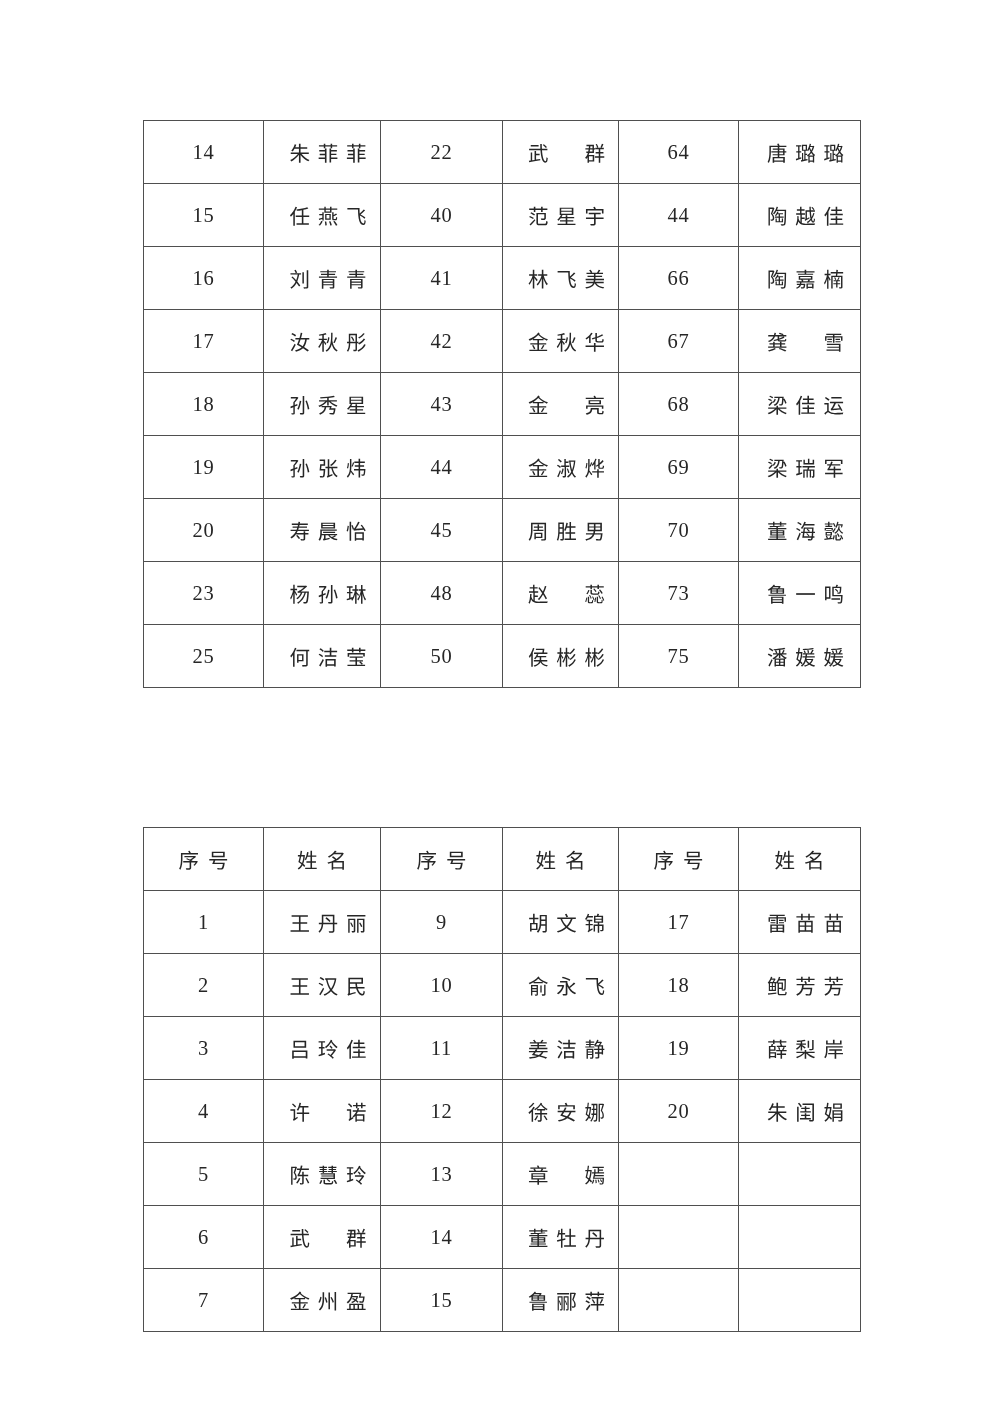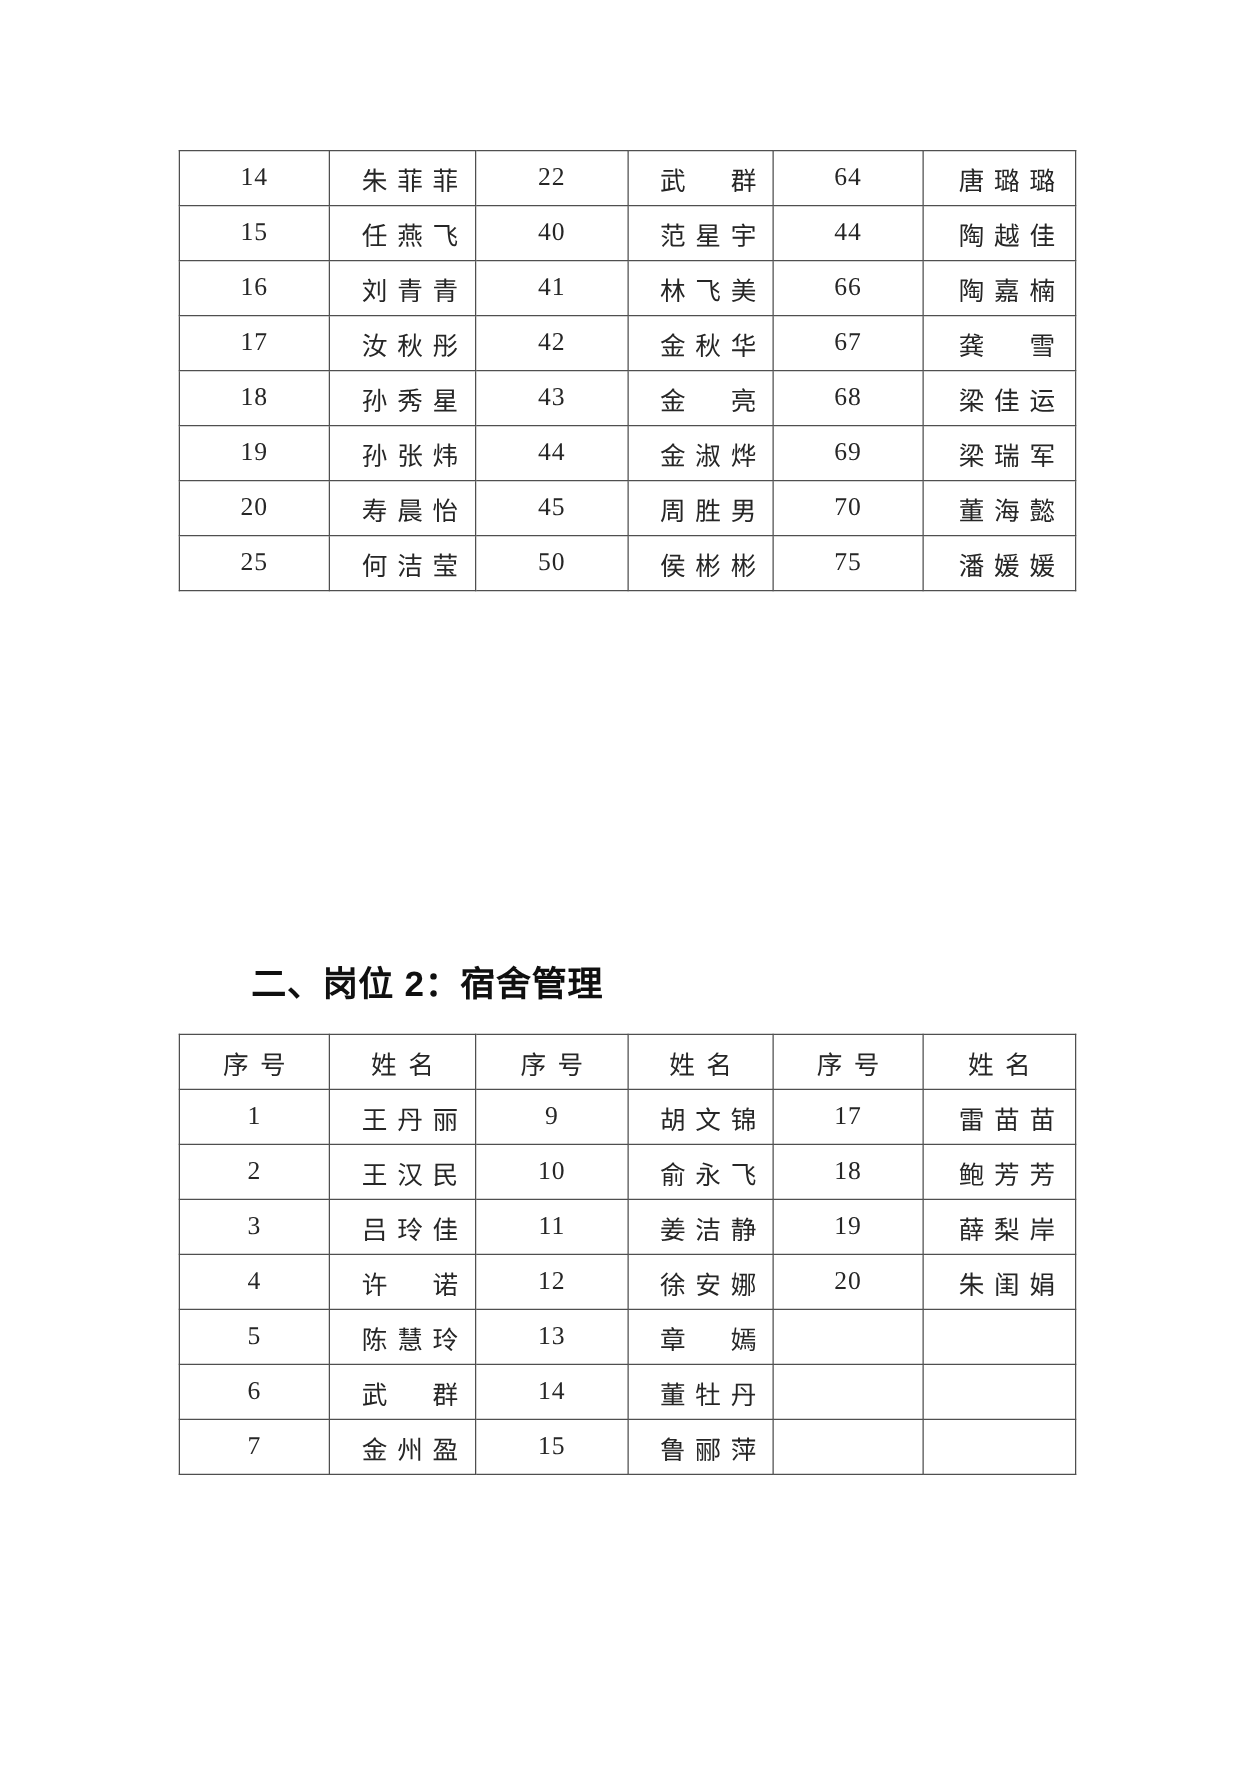--- a/index.html
+++ b/index.html
@@ -27,21 +27,21 @@
     border: 1px solid var(--border-color, #4f4f4f);
     text-align: center;
     vertical-align: middle;
     padding: 0;
     font-size: 20.5px;
     font-weight: normal;
     color: var(--text-color, #262626);
     overflow: hidden;
     white-space: nowrap;
   }
-  table.roster tr { height: 44px; }
+  table.roster tr { height: 63px; }
   
   .nm {
     letter-spacing: 0.38em;
     margin-right: -0.38em;
     margin-left: 12px;
   }
   .hd {
     letter-spacing: 0.45em;
     margin-right: -0.45em;
   }
@@ -127,31 +127,38 @@
         </tr>
         <tr>
           <td><span class="num">20</span></td>
           <td><span class="nm">寿晨怡</span></td>
           <td><span class="num">45</span></td>
           <td><span class="nm">周胜男</span></td>
           <td><span class="num">70</span></td>
           <td><span class="nm">董海懿</span></td>
         </tr>
         <tr>
+          <td><span class="num">23</span></td>
+          <td><span class="nm">杨孙琳</span></td>
+          <td><span class="num">48</span></td>
+          <td><span class="nm">赵　蕊</span></td>
+          <td><span class="num">73</span></td>
+          <td><span class="nm">鲁一鸣</span></td>
+        </tr>
+        <tr>
           <td><span class="num">25</span></td>
           <td><span class="nm">何洁莹</span></td>
           <td><span class="num">50</span></td>
           <td><span class="nm">侯彬彬</span></td>
           <td><span class="num">75</span></td>
           <td><span class="nm">潘媛媛</span></td>
         </tr>
       </tbody>
   </table>
 
-  <h2 class="section-heading">二、岗位 2：宿舍管理</h2>
 
   <table class="roster" id="table2">
     <colgroup>
       <col style="width:120px">
         <col style="width:117px">
         <col style="width:122px">
       <col style="width:116px">
         <col style="width:120px">
         <col style="width:122px">
     </colgroup>

